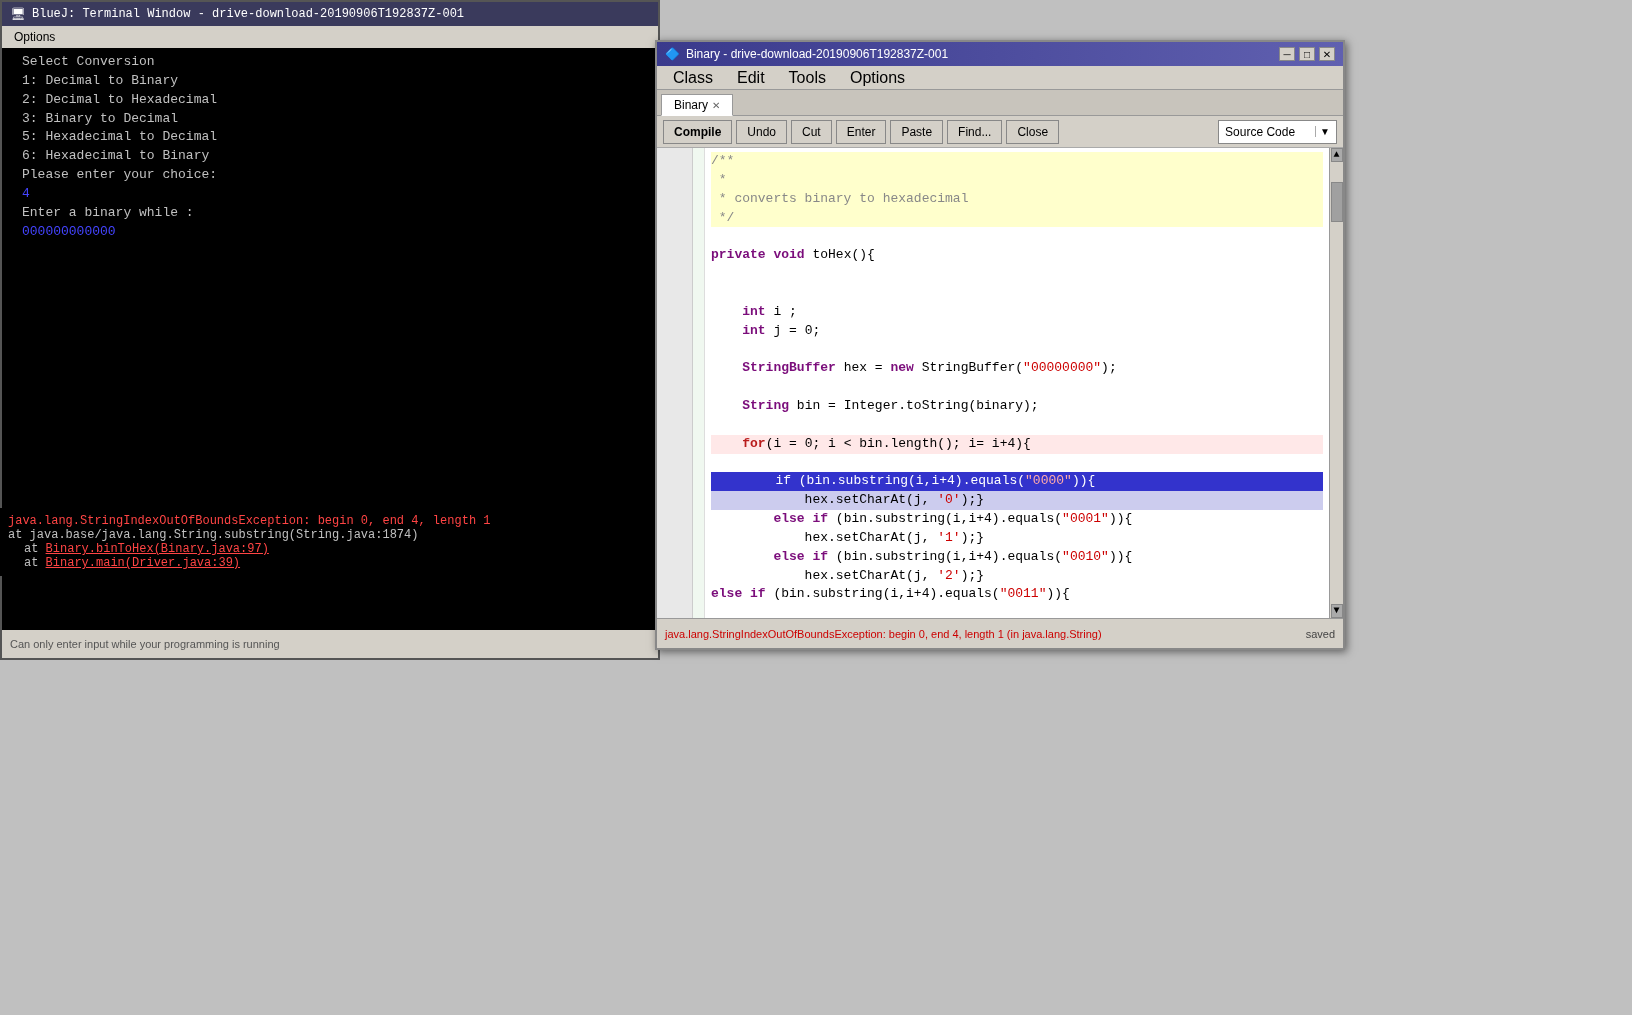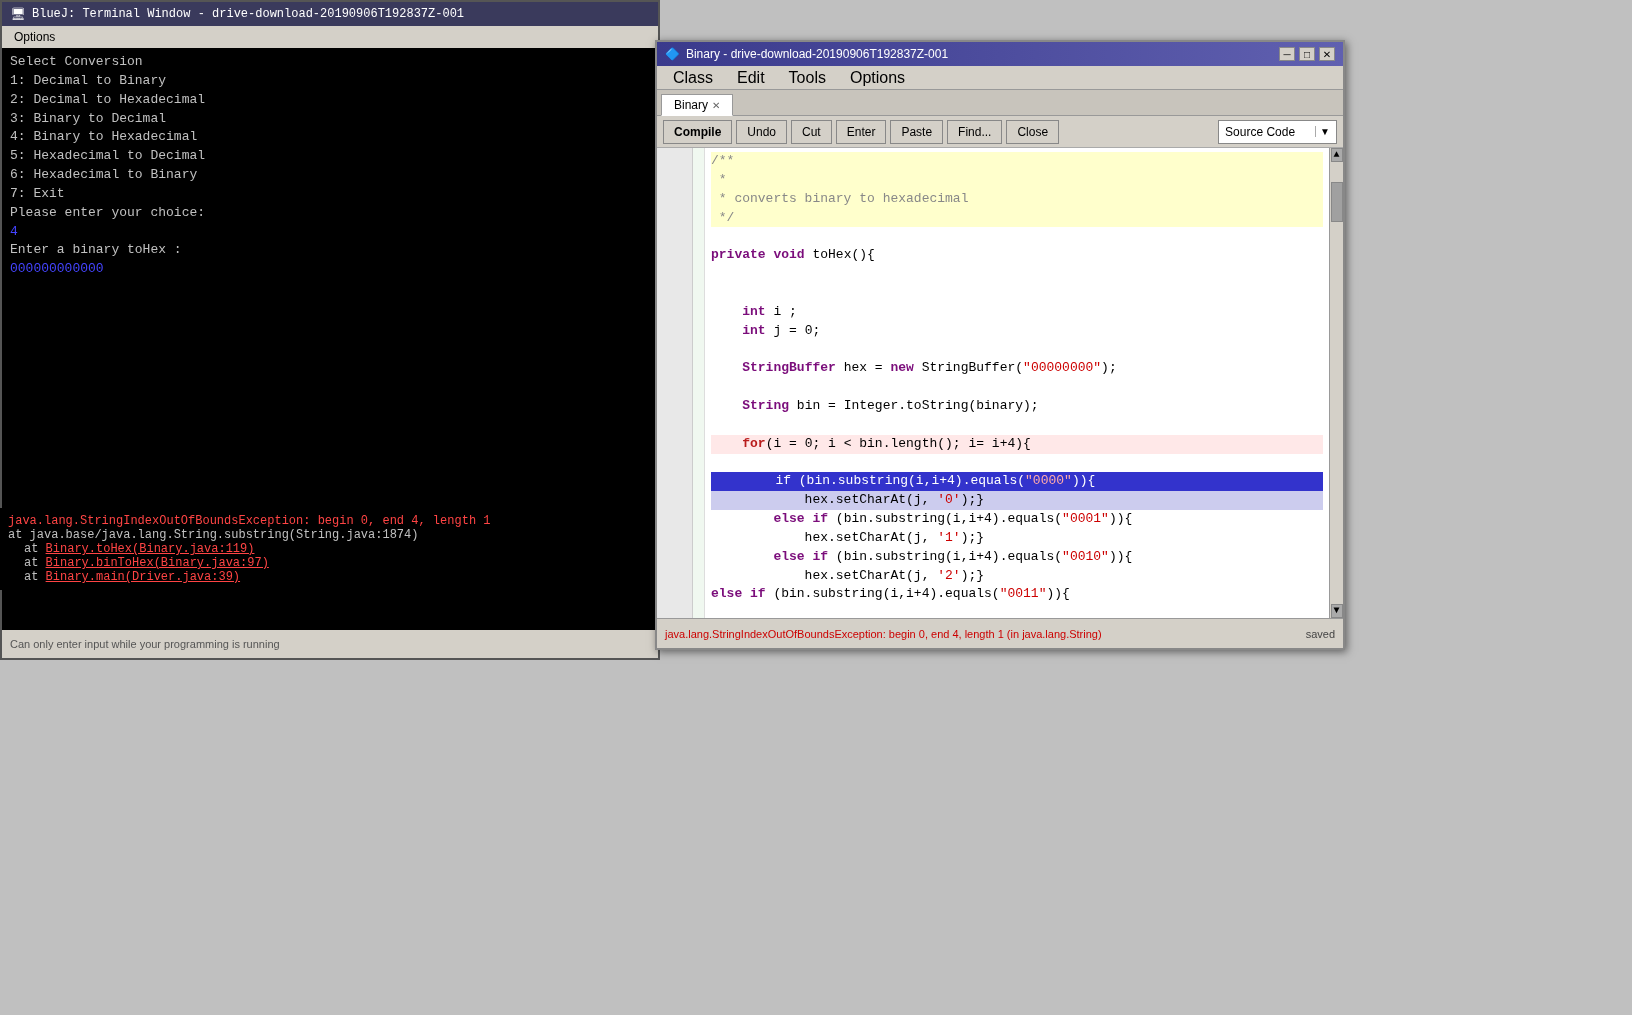--- a/index.html
+++ b/index.html
@@ -55,21 +55,21 @@
 
     .terminal-menubar span {
       cursor: pointer;
       padding: 2px 6px;
     }
 
     .terminal-content {
       background: #000;
       color: #c0c0c0;
       font-size: 13px;
-      padding: 6px 8px;
+      padding: 6px 20px;
       height: calc(100% - 46px - 28px);
       overflow: hidden;
     }
 
     .terminal-status {
       background: #d4d0c8;
       color: #555;
       font-size: 11px;
       font-family: Arial, sans-serif;
       padding: 2px 8px;
@@ -317,27 +317,25 @@
     <span>BlueJ: Terminal Window - drive-download-20190906T192837Z-001</span>
   </div>
   <div class="terminal-menubar">
     <span>Options</span>
   </div>
   <div class="terminal-content">
     <div class="code-line t-white">Select Conversion</div>
     <div class="code-line t-white">1: Decimal to Binary</div>
     <div class="code-line t-white">2: Decimal to Hexadecimal</div>
     <div class="code-line t-white">3: Binary to Decimal</div>
-    <div class="code-line t-white">4: Binary to Hexadecimal</div>
     <div class="code-line t-white">5: Hexadecimal to Decimal</div>
     <div class="code-line t-white">6: Hexadecimal to Binary</div>
-    <div class="code-line t-white">7: Exit</div>
     <div class="code-line t-white">Please enter your choice:</div>
     <div class="code-line t-blue">4</div>
-    <div class="code-line t-white">Enter a binary toHex :</div>
+    <div class="code-line t-white">Enter a binary while :</div>
     <div class="code-line t-blue">000000000000</div>
     <div class="code-line t-white"> </div>
     <div class="code-line t-white"> </div>
     <div class="code-line t-white"> </div>
     <div class="code-line t-white"> </div>
     <div class="code-line t-white"> </div>
     <div class="code-line t-white"> </div>
     <div class="code-line t-white"> </div>
     <div class="code-line t-white"> </div>
     <div class="code-line t-white"> </div>
@@ -345,23 +343,20 @@
     <div class="code-line t-white"> </div>
   </div>
   <div class="terminal-status">
     <span>Can only enter input while your programming is running</span>
   </div>
 </div>
 
 <div style="position:absolute; top:508px; left:0; width:660px; background:#000; padding:6px 8px; font-size:12px; font-family:'Courier New',monospace;">
   <div class="t-red">java.lang.StringIndexOutOfBoundsException: begin 0, end 4, length 1</div>
   <div class="t-white">    at java.base/java.lang.String.substring(String.java:1874)</div>
-  <div style="padding-left:16px;">
-    <span class="t-white">    at </span><span class="t-link">Binary.toHex(Binary.java:119)</span>
-  </div>
   <div style="padding-left:16px;">
     <span class="t-white">    at </span><span class="t-link">Binary.binToHex(Binary.java:97)</span>
   </div>
   <div style="padding-left:16px;">
     <span class="t-white">    at </span><span class="t-link">Binary.main(Driver.java:39)</span>
   </div>
 </div>
 
 <div class="editor-window">
 

